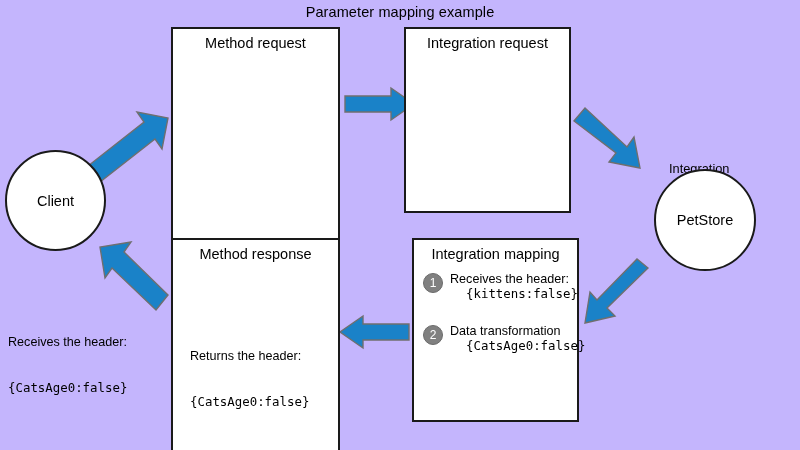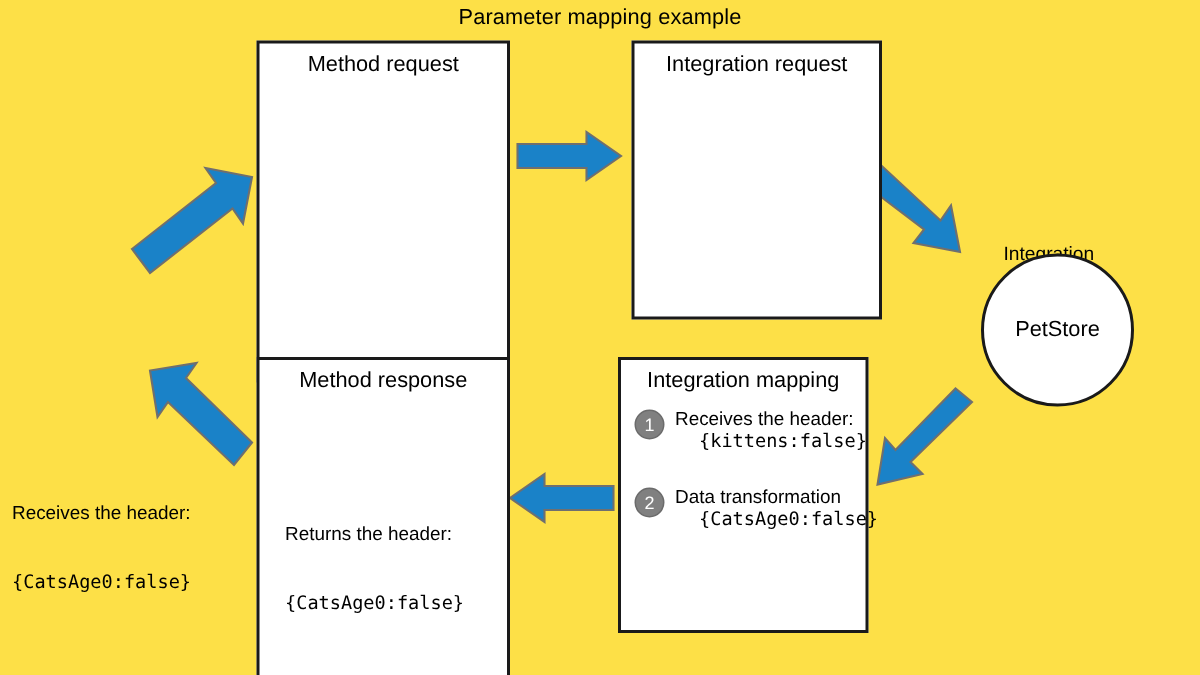--- a/index.html
+++ b/index.html
@@ -8,21 +8,21 @@
     background: #ffffff;
   }
   body {
     font-family: "Liberation Sans", sans-serif;
     color: #000000;
   }
   #canvas {
     position: relative;
     width: 800px;
     height: 450px;
-    background: #fde047;
+    background: #c4b5fd;
     overflow: hidden;
   }
   .svg-layer {
     position: absolute;
     left: 0;
     top: 0;
     width: 800px;
     height: 450px;
   }
   .txt {
@@ -135,31 +135,34 @@
 
     <g>
       <polygon points="409,324 363,324 363,316 340,332 363,348 363,340 409,340" fill="#1a82c8" stroke="#6f6f6f" stroke-width="1.4" stroke-linejoin="miter"></polygon>
     </g>
 
     <g>
       <polygon points="168,295 124,252 131,242 100,247 105,278 112,268 156,310" fill="#1a82c8" stroke="#6f6f6f" stroke-width="1.4" stroke-linejoin="miter"></polygon>
     </g>
   </svg>
 
+  <div class="node-circle" style="left:5px; top:150px; width:101px; height:101px;">
+    <span class="node-label">Client</span>
+  </div>
 
   <div class="txt side-note" style="left:8px; top:305px;">
     <div class="sans-small">Receives the header:</div>
     <div class="mono">{CatsAge0:false}</div>
   </div>
 
   <div class="box" style="left:171px; top:27px; width:169px; height:228px;">
     <div class="box-title">Method request</div>
   </div>
 
-  <div class="box" style="left:421px; top:27px; width:167px; height:186px;">
+  <div class="box" style="left:404px; top:27px; width:167px; height:186px;">
     <div class="box-title">Integration request</div>
   </div>
 
   <div class="box" style="left:171px; top:238px; width:169px; height:228px;">
     <div class="box-title">Method response</div>
     <div class="txt side-note" style="left:17px; top:79px;">
       <div class="sans-small">Returns the header:</div>
       <div class="mono">{CatsAge0:false}</div>
     </div>
   </div>

